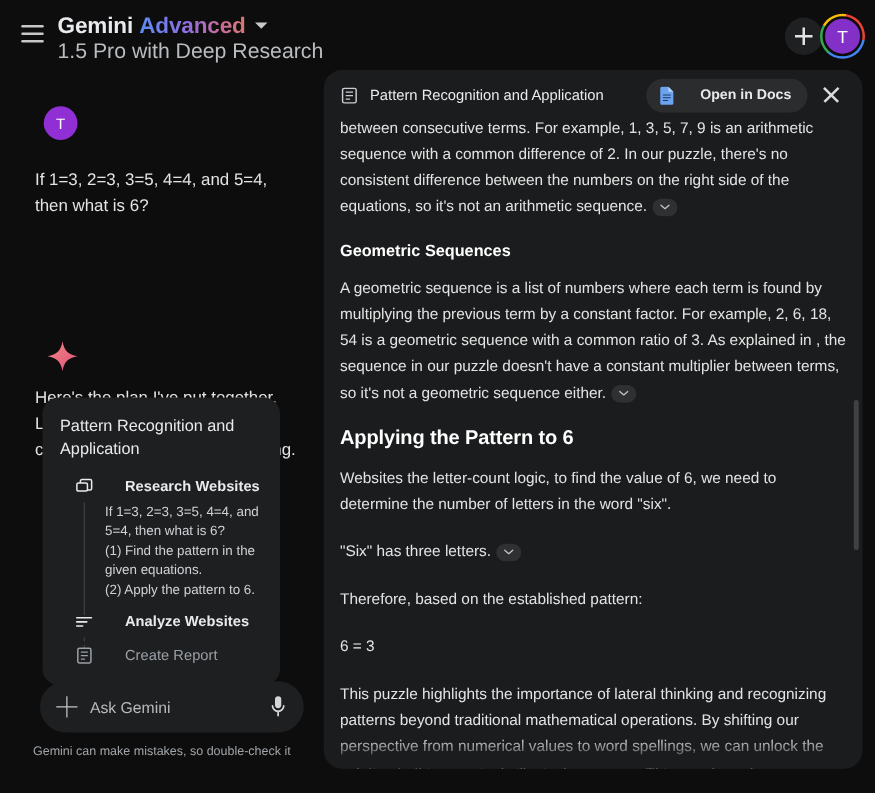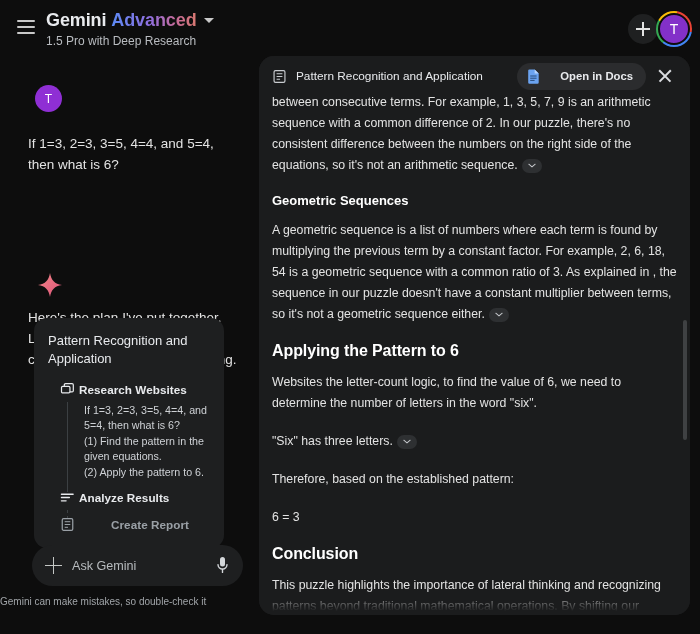--- a/index.html
+++ b/index.html
@@ -38,21 +38,21 @@
     -webkit-background-clip: text; background-clip: text;
     -webkit-text-fill-color: transparent; color: #a87ec0;
   }
   .brand-caret {
     display: inline-block; margin-left: 7px;
     width: 0; height: 0; vertical-align: 3px;
     border-left: 5px solid transparent; border-right: 5px solid transparent;
     border-top: 5px solid #c9c9c9; cursor: pointer;
   }
   .brand-sub {
-    font-size: 12px; color: #b9bcc0; margin-top: 3px; line-height: 14px;
+    font-size: 17px; color: #b9bcc0; margin-top: 3px; line-height: 14px;
   }
   .plus-btn {
     position: absolute; right: 42px; top: 14px;
     width: 30px; height: 30px; border-radius: 50%;
     background: #1f2021; cursor: pointer;
   }
   .plus-btn::before, .plus-btn::after {
     content: ""; position: absolute; background: #e3e3e3;
   }
   .plus-btn::before { left: 8px; top: 14.2px; width: 14px; height: 1.7px; }
@@ -101,30 +101,30 @@
     position: absolute; left: 34px; top: 318px; width: 190px;
     background: #1e1f20; border-radius: 13px;
     padding: 14px 14px 16px 14px;
   }
   .plan-title {
     font-size: 13px; color: #e8eaed; font-weight: 400;
     line-height: 18px; margin-bottom: 14px;
   }
   .plan-step { position: relative; }
   .plan-step-head {
-    display: flex; align-items: center; gap: 4px; padding-left: 12px;
+    display: flex; align-items: center; gap: 25px; padding-left: 12px;
   }
   .plan-icon {
     width: 15px; height: 15px; flex: 0 0 15px;
     display: flex; align-items: center; justify-content: center;
   }
   .plan-step-label {
     font-size: 11.7px; color: #e8eaed; font-weight: 600; letter-spacing: .05px;
   }
-  .plan-step-label.dim { color: #9aa0a6; font-weight: 700; margin-left: 32px; }
+  .plan-step-label.dim { color: #9aa0a6; font-weight: 400; }
   .plan-connector {
     position: absolute; left: 19px; top: 20px; bottom: -2px;
     width: 1px; background: #3c4043;
   }
   .plan-connector.dotted {
     background: none;
     border-left: 1px dashed #3c4043;
   }
   .plan-step-body {
     font-size: 10.7px; color: #cfd2d6; line-height: 15.4px;
@@ -147,21 +147,21 @@
     content: ""; position: absolute; background: #c4c7c5;
   }
   .input-plus::before { left: 0; top: 7.7px; width: 17px; height: 1.6px; }
   .input-plus::after  { top: 0; left: 7.7px; height: 17px; width: 1.6px; }
   .input-placeholder {
     flex: 1; font-size: 12.6px; color: #b7bbbe;
   }
   .mic { width: 15px; height: 19px; cursor: pointer; flex: 0 0 15px; }
   .disclaimer {
     position: absolute; left: 0; top: 596px; width: 259px;
-    font-size: 10px; color: #a1a5a9;
+    text-align: center; font-size: 10px; color: #a1a5a9;
   }
 
   
   .doc-panel {
     position: absolute; left: 259px; top: 56px;
     width: 431px; height: 559px;
     background: #1b1c1d; border-radius: 15px;
     overflow: hidden;
   }
   .doc-header {
@@ -299,21 +299,21 @@
   <div class="plan-step">
     <div class="plan-connector dotted"></div>
     <div class="plan-step-head">
       <span class="plan-icon">
         <svg viewBox="0 0 16 16" width="15" height="15" stroke="#e8eaed" stroke-width="1.4" stroke-linecap="round">
           <line x1="1.5" y1="4.5" x2="14" y2="4.5"></line>
           <line x1="1.5" y1="8" x2="10" y2="8"></line>
           <line x1="1.5" y1="11.5" x2="6.5" y2="11.5"></line>
         </svg>
       </span>
-      <span class="plan-step-label">Analyze Results</span>
+      <span class="plan-step-label">Analyze Websites</span>
     </div>
     <div class="plan-gap"></div>
   </div>
 
   <div class="plan-step">
     <div class="plan-step-head">
       <span class="plan-icon">
         <svg viewBox="0 0 16 16" width="15" height="15" fill="none" stroke="#9aa0a6" stroke-width="1.3">
           <rect x="2.4" y="1.8" width="11.2" height="12.4" rx="1.4"></rect>
           <line x1="5" y1="5" x2="11" y2="5" stroke-width="1.1"></line>
@@ -402,21 +402,20 @@
             <svg viewBox="0 0 10 6" width="8" height="5">
               <path d="M1 1.4 L5 4.8 L9 1.4" fill="none" stroke="#c3c6ca" stroke-width="1.3" stroke-linecap="round" stroke-linejoin="round"></path>
             </svg>
           </span>
       </div>
 
       <div class="doc-p">Therefore, based on the established pattern:</div>
 
       <div class="doc-p">6 = 3</div>
 
-      <div class="doc-h-big">Conclusion</div>
 
       <div class="doc-p">This puzzle highlights the importance of lateral thinking and recognizing patterns beyond traditional mathematical operations. By shifting our perspective from numerical values to word spellings, we can unlock the solution to this seemingly illogical sequence. This puzzle underscores</div>
 
     </div>
 
     <div class="scrollbar-track">
       <div class="scrollbar-thumb"></div>
     </div>
 
     <div class="doc-fade-bottom"></div>

